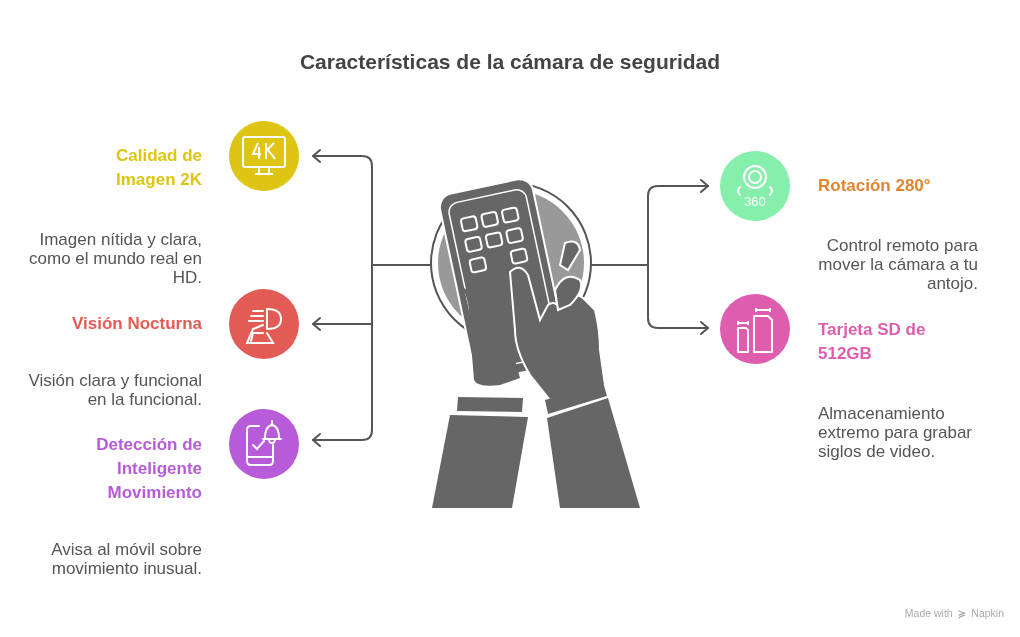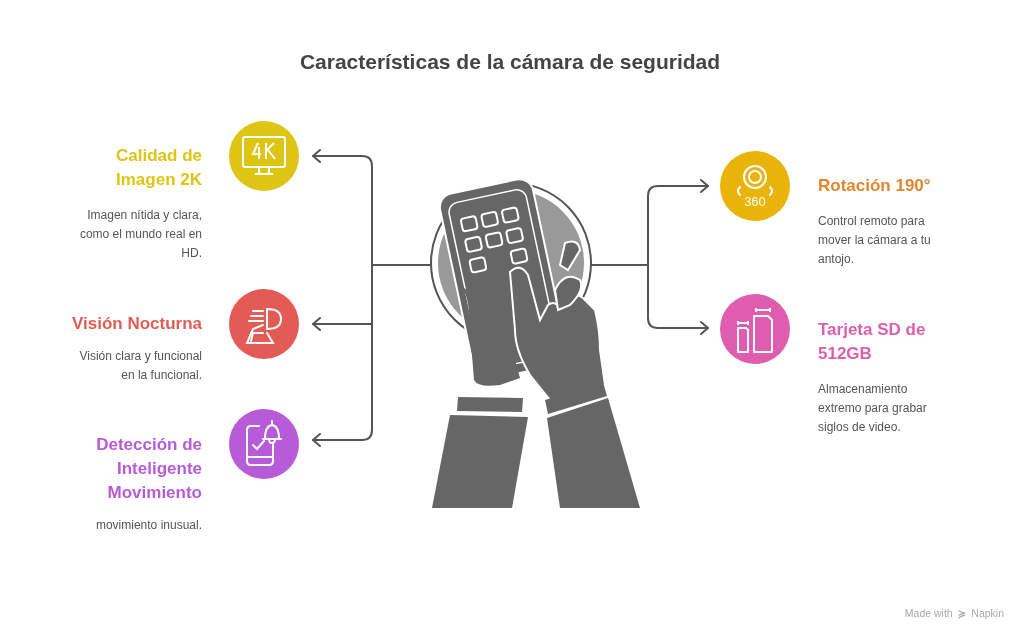--- a/index.html
+++ b/index.html
@@ -2,21 +2,21 @@
 <html><head>
 <meta charset="utf-8">
 <style>
   html, body { margin: 0; padding: 0; background: #ffffff; }
   body { width: 1020px; height: 637px; position: relative; overflow: hidden;
          font-family: "Liberation Sans", "DejaVu Sans", sans-serif; color: #555555; }
   .title { position: absolute; left: 0; width: 1020px; top: 50px; text-align: center;
            font-size: 21px; font-weight: bold; color: #444444; }
   .canvas { position: absolute; left: 0; top: 0; }
   .feature-title { position: absolute; font-size: 17px; font-weight: bold; line-height: 24px; }
-  .feature-desc { position: absolute; font-size: 12px; line-height: 19px; color: #555555; }
+  .feature-desc { position: absolute; font-size: 17px; line-height: 19px; color: #555555; margin-top: 24px; }
   .left { text-align: right; }
   .right { text-align: left; }
   .icon-circle { position: absolute; width: 70px; height: 70px; border-radius: 50%; }
   .icon-circle svg { position: absolute; left: 0; top: 0; }
   .footer { position: absolute; right: 16px; bottom: 18px; font-size: 10.5px; color: #aaaaaa; }
   .footer .logo { font-weight: bold; margin: 0 2px; }
 </style>
 </head>
 <body>
 
@@ -104,44 +104,45 @@
     <path d="M24 44 L22 52 M24 44 H34"></path>
   </svg>
 </div>
 
 <div class="feature-title left" style="left:30px; top:433px; width:172px; color:#B75BD9;">
   <div>Detección de</div>
   <div>Inteligente</div>
   <div>Movimiento</div>
 </div>
 <div class="feature-desc left" style="left:20px; top:516px; width:182px;">
+  <div>Avisa al móvil sobre</div>
   <div>movimiento inusual.</div>
 </div>
 <div class="icon-circle" style="left:229px; top:409px; background:#B75BD9;">
   <svg width="70" height="70" viewBox="0 0 70 70" fill="none" stroke="#fff" stroke-width="2" stroke-linecap="round">
     <path d="M30 17 H22 Q18 17 18 21 V52 Q18 56 22 56 H40 Q44 56 44 52 V36"></path>
     <path d="M18 48 H44"></path>
     <path d="M24 36 L28 40 L35 32"></path>
     <path d="M36 30 Q36 17 43 16 Q50 17 50 30 H36 Z"></path>
     <path d="M34 30 H52 M40 30 Q40 34 43 34 Q46 34 46 30 M43 12 V15"></path>
   </svg>
 </div>
 
-<div class="icon-circle" style="left:720px; top:151px; background:#eab308;">
+<div class="icon-circle" style="left:720px; top:151px; background:#86efac;">
   <svg width="70" height="70" viewBox="0 0 70 70" fill="none" stroke="#fff" stroke-width="2">
     <circle cx="35" cy="26" r="11"></circle>
     <circle cx="35" cy="26" r="6"></circle>
     <path d="M20 44 Q16 40 20 36 M50 44 Q54 40 50 36" stroke-linecap="round"></path>
     <text x="35" y="55" text-anchor="middle" fill="#fff" stroke="none" font-size="13" font-family="Liberation Sans, sans-serif">360</text>
   </svg>
 </div>
 <div class="feature-title right" style="left:818px; top:174px; width:190px; color:#E1862F;">
-  <div>Rotación 190°</div>
+  <div>Rotación 280°</div>
 </div>
-<div class="feature-desc right" style="left:818px; top:212px; width:190px;">
+<div class="feature-desc right" style="left:788px; top:212px; width:190px;text-align:right;">
   <div>Control remoto para</div>
   <div>mover la cámara a tu</div>
   <div>antojo.</div>
 </div>
 
 <div class="icon-circle" style="left:720px; top:294px; background:#DE5DAE;">
   <svg width="70" height="70" viewBox="0 0 70 70" fill="none" stroke="#fff" stroke-width="2" stroke-linejoin="round">
     <path d="M34 22 H48 L52 26 V58 H34 Z"></path>
     <path d="M18 34 H26 L28 36 V58 H18 Z"></path>
     <path d="M36 16 H50 M36 14 V18 M50 14 V18"></path>

